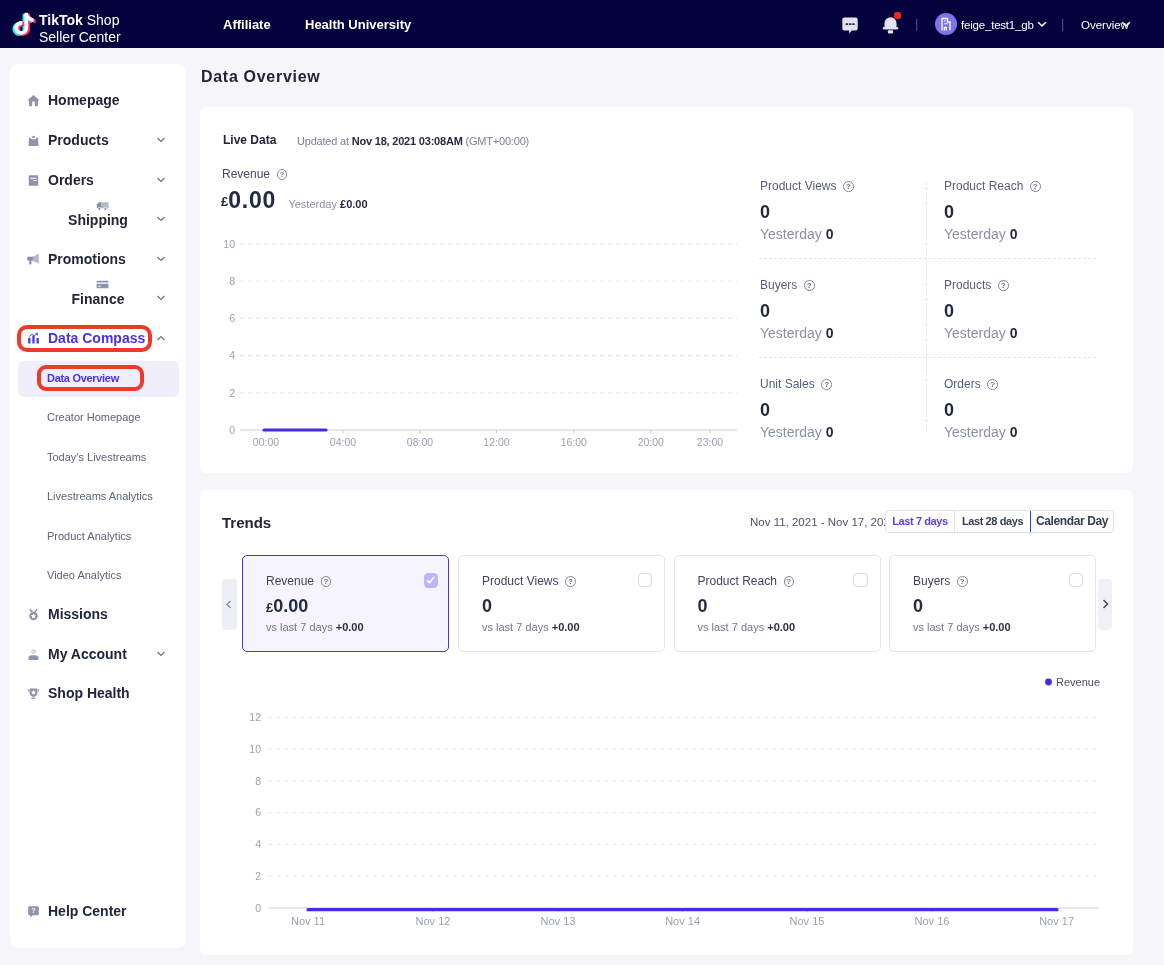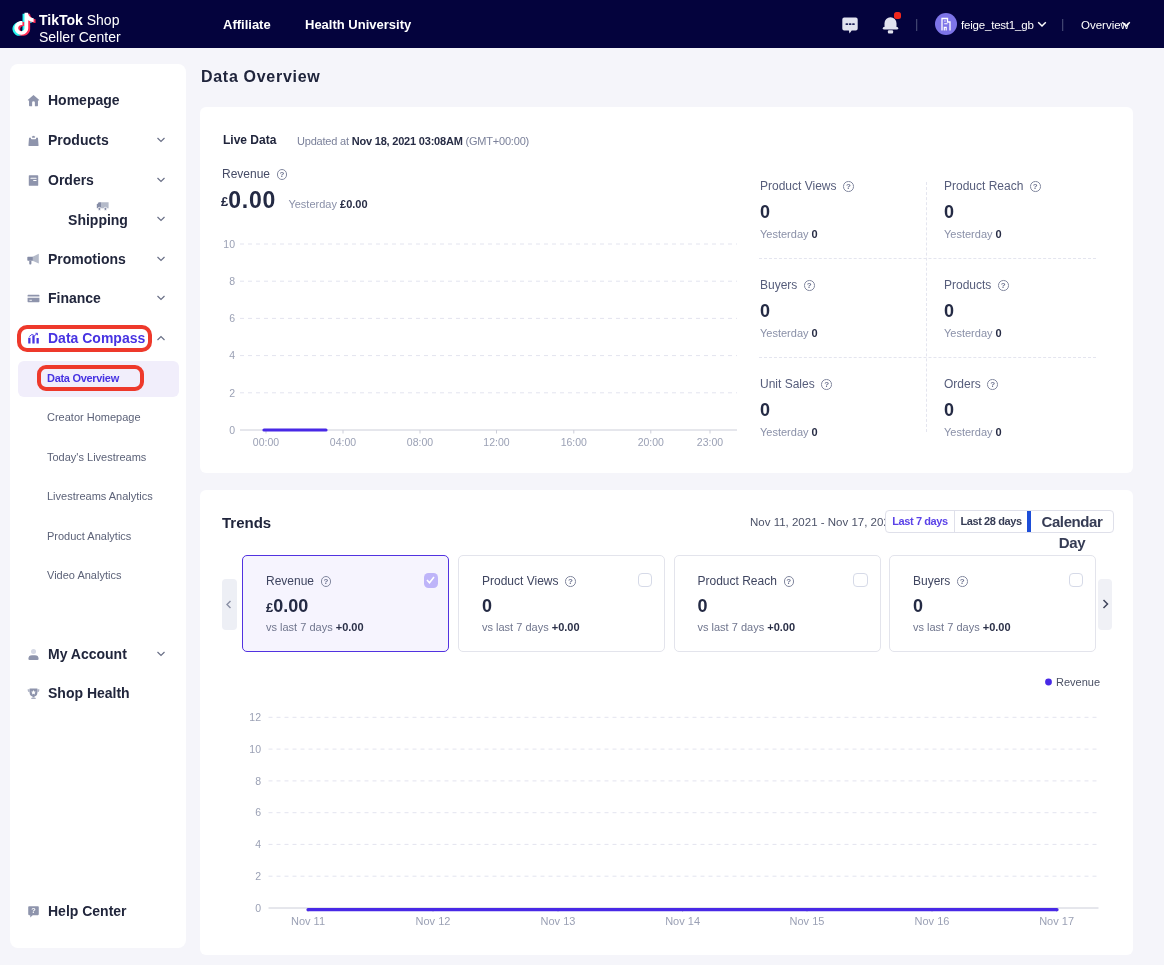--- a/index.html
+++ b/index.html
@@ -10,21 +10,21 @@
 .navitem { position:absolute; color:#fff; font-size:13px; font-weight:bold; line-height:20px; }
 .mi { position:absolute; left:0; width:176px; height:40px; display:flex; align-items:center; }
 .mi svg.ico { width:13px; height:13px; margin-left:17px; margin-right:8px; flex:none; }
 .mi .txt { font-size:14px; font-weight:bold; color:#21263c; }
 .sub { position:absolute; left:37px; font-size:11px; color:#5c6278; line-height:36px; height:36px; }
 .chev { position:absolute; right:20px; top:50%; margin-top:-3px; width:10px; height:6px; }
 .card { position:absolute; left:200px; width:933px; background:#fff; border-radius:6px; }
 .qm { display:inline-block; width:10.5px; height:10.5px; border:1px solid #82889f; border-radius:50%; font-size:8px; line-height:9px; text-align:center; color:#6d7390; font-weight:bold; vertical-align:1px; }
 .mlabel { position:absolute; font-size:12px; color:#565d7b; line-height:16px; }
 .mval { position:absolute; font-size:18px; font-weight:bold; color:#242a44; line-height:20px; }
-.myest { position:absolute; font-size:11px; color:#8a90a8; line-height:15px; }
+.myest { position:absolute; font-size:14px; color:#8a90a8; line-height:15px; }
 .myest b { color:#272c45; }
 .tcard { position:absolute; top:555px; width:207px; height:97px; background:#fff; border:1px solid #e3e4ec; border-radius:5px; }
 .tcard .lb { position:absolute; left:23px; top:17px; font-size:12px; color:#3f4560; line-height:16px; }
 .tcard .vl { position:absolute; left:23px; top:39px; font-size:18px; font-weight:bold; color:#242a44; line-height:22px; }
 .tcard .vs { position:absolute; left:23px; top:63.5px; font-size:11px; color:#70768e; line-height:15px; }
 .tcard .vs b { color:#2a2f47; }
 .cb { position:absolute; right:12px; top:16.5px; width:14.5px; height:14.5px; border:1.3px solid #d6dae8; border-radius:4px; background:#fff; }
 </style>
 </head>
 <body>
@@ -112,21 +112,21 @@
     <svg class="ico" viewBox="0 0 16 16">
         <path d="M6.8 4.5 L14.5 1 v12 L6.8 9.5 z" fill="#b4bac9"></path>
         <path d="M1.2 4.5 h6 v5 h-6 a0.8 0.8 0 0 1 -0.8 -0.8 v-3.4 a0.8 0.8 0 0 1 0.8 -0.8 z" fill="#858ca6"></path>
         <path d="M2.8 9.5 h2.6 v3.6 a0.9 0.9 0 0 1 -0.9 0.9 h-0.8 a0.9 0.9 0 0 1 -0.9 -0.9 z" fill="#858ca6"></path>
       </svg>
     <span class="txt">Promotions</span>
     <svg class="chev" width="9" height="6" viewBox="0 0 9 6">
         <path d="M1 1 l3.5 3.5 L8 1" fill="none" stroke="#6a7087" stroke-width="1.2"></path>
       </svg>
   </div>
-  <div class="mi" style="top:214px;">
+  <div class="mi" style="top:214px;flex-direction:column;">
     <svg class="ico" viewBox="0 0 16 16">
         <path d="M1.5 3.5 h13 a0.8 0.8 0 0 1 0.8 0.8 v1.2 h-14.6 v-1.2 a0.8 0.8 0 0 1 0.8 -0.8 z" fill="#8e94ac"></path>
         <path d="M0.7 7 h14.6 v4.7 a0.8 0.8 0 0 1 -0.8 0.8 h-13 a0.8 0.8 0 0 1 -0.8 -0.8 z" fill="#8e94ac"></path>
         <path d="M3 10.2 h3" stroke="#fff" stroke-width="1.1"></path>
       </svg>
     <span class="txt">Finance</span>
     <svg class="chev" width="9" height="6" viewBox="0 0 9 6">
         <path d="M1 1 l3.5 3.5 L8 1" fill="none" stroke="#6a7087" stroke-width="1.2"></path>
       </svg>
   </div>
@@ -143,20 +143,28 @@
       </svg>
   </div>
   <div class="abs" style="left:8px;top:297px;width:161px;height:36px;background:#f1eefb;border-radius:6px;"></div>
   <div class="abs" style="left:27px;top:301px;width:107px;height:26px;border:4.5px solid #ee392b;border-radius:9px;"></div>
   <div class="sub" style="top:296px;color:#4733e2;font-weight:bold;letter-spacing:-0.3px;">Data Overview</div>
   <div class="sub" style="top:335px;">Creator Homepage</div>
   <div class="sub" style="top:375px;">Today's Livestreams</div>
   <div class="sub" style="top:414px;">Livestreams Analytics</div>
   <div class="sub" style="top:454px;">Product Analytics</div>
   <div class="sub" style="top:493px;">Video Analytics</div>
+  <div class="mi" style="top:530px;">
+    <svg class="ico" viewBox="0 0 16 16">
+        <path d="M4.2 0.8 l3 3.4 -1.8 1.2 -2.6 -3.4 z M11.8 0.8 l-3 3.4 1.8 1.2 2.6 -3.4 z" fill="#8e94ac"></path>
+        <circle cx="8" cy="9.8" r="5.2" fill="#8e94ac"></circle>
+        <path d="M8 6.6 l1 2.1 2.3 .3 -1.7 1.6 .4 2.3 -2 -1.1 -2 1.1 .4 -2.3 -1.7 -1.6 2.3 -.3 z" fill="#fff"></path>
+      </svg>
+    <span class="txt">Missions</span>
+  </div>
   <div class="mi" style="top:570px;">
     <svg class="ico" viewBox="0 0 16 16">
         <circle cx="8" cy="4.2" r="3.1" fill="#d5d8e4"></circle>
         <path d="M3.2 14.8 a1.5 1.5 0 0 1 -1.5 -1.5 a4.5 4.5 0 0 1 4.5 -4.3 h3.6 a4.5 4.5 0 0 1 4.5 4.3 a1.5 1.5 0 0 1 -1.5 1.5 z" fill="#8e94ac"></path>
       </svg>
     <span class="txt">My Account</span>
     <svg class="chev" width="9" height="6" viewBox="0 0 9 6">
         <path d="M1 1 l3.5 3.5 L8 1" fill="none" stroke="#6a7087" stroke-width="1.2"></path>
       </svg>
   </div>
@@ -246,22 +254,22 @@
 <div class="mval" style="left:760px;top:400px;">0</div>
 <div class="myest" style="left:760px;top:425px;">Yesterday <b>0</b></div>
 <div class="mlabel" style="left:944px;top:376px;">Orders&nbsp; <span class="qm">?</span></div>
 <div class="mval" style="left:944px;top:400px;">0</div>
 <div class="myest" style="left:944px;top:425px;">Yesterday <b>0</b></div>
 
 <div class="abs" style="left:222px;top:512.8px;font-size:15px;font-weight:bold;color:#20253c;line-height:20px;">Trends</div>
 <div class="abs" style="left:734px;top:512px;font-size:11.5px;color:#4c5268;line-height:20px;margin-left:16px;">Nov 11, 2021 - Nov 17, 2021</div>
 <div class="abs" style="left:885px;top:510px;height:23px;border:1px solid #dfe0ea;border-radius:4px;background:#fff;display:flex;">
   <div style="width:69px;border-right:1px solid #dfe0ea;font-size:11px;font-weight:bold;letter-spacing:-0.4px;color:#5b43e8;line-height:21px;text-align:center;">Last 7 days</div>
-  <div style="width:76px;border-right:4px solid #1d4ed8;font-size:11px;font-weight:bold;letter-spacing:-0.4px;color:#363c55;line-height:21px;text-align:center;">Last 28 days</div>
-  <div style="width:82px;font-size:15px;font-weight:bold;letter-spacing:-0.4px;color:#363c55;line-height:21px;text-align:center;">Calendar Day</div>
+  <div style="width:76px;border-right:1px solid #1d4ed8;font-size:11px;font-weight:bold;letter-spacing:-0.4px;color:#363c55;line-height:21px;text-align:center;">Last 28 days</div>
+  <div style="width:82px;font-size:12px;font-weight:bold;letter-spacing:-0.4px;color:#363c55;line-height:21px;text-align:center;">Calendar Day</div>
 </div>
 
 <div class="abs" style="left:222px;top:579px;width:15px;height:51px;background:#edeff5;border-radius:4px;">
     <svg style="position:absolute;left:3px;top:21px;" width="7" height="9" viewBox="0 0 7 9">
       <path d="M5.5 1 L2 4.5 L5.5 8" fill="none" stroke="#8a90a4" stroke-width="1.4"></path>
     </svg>
   </div>
 <div class="abs" style="left:1098px;top:579px;width:14px;height:51px;background:#f0f1f6;border-radius:4px;">
     <svg style="position:absolute;left:4px;top:20px;" width="7" height="10" viewBox="0 0 7 10">
       <path d="M1.5 1 L5.5 5 L1.5 9" fill="none" stroke="#3f455c" stroke-width="1.5"></path>

